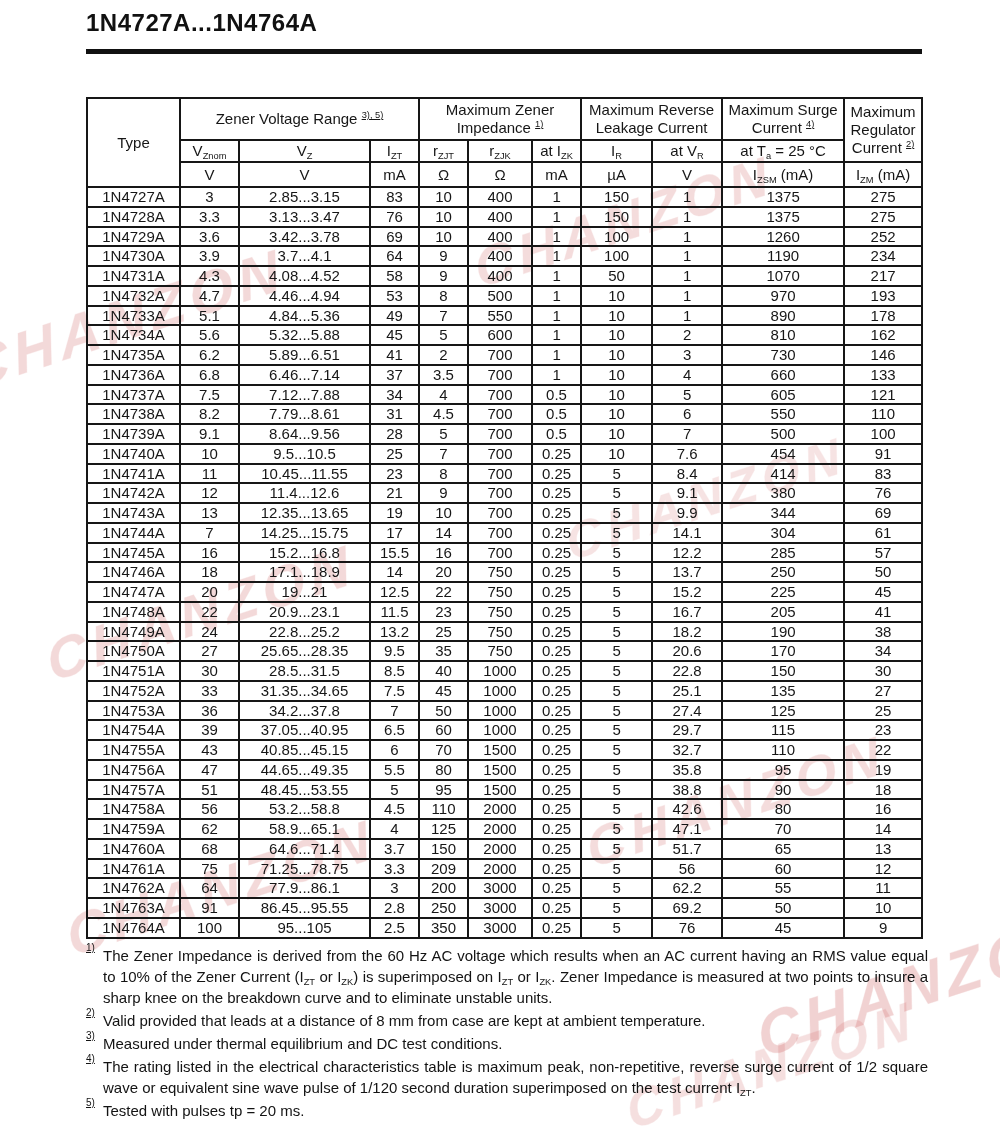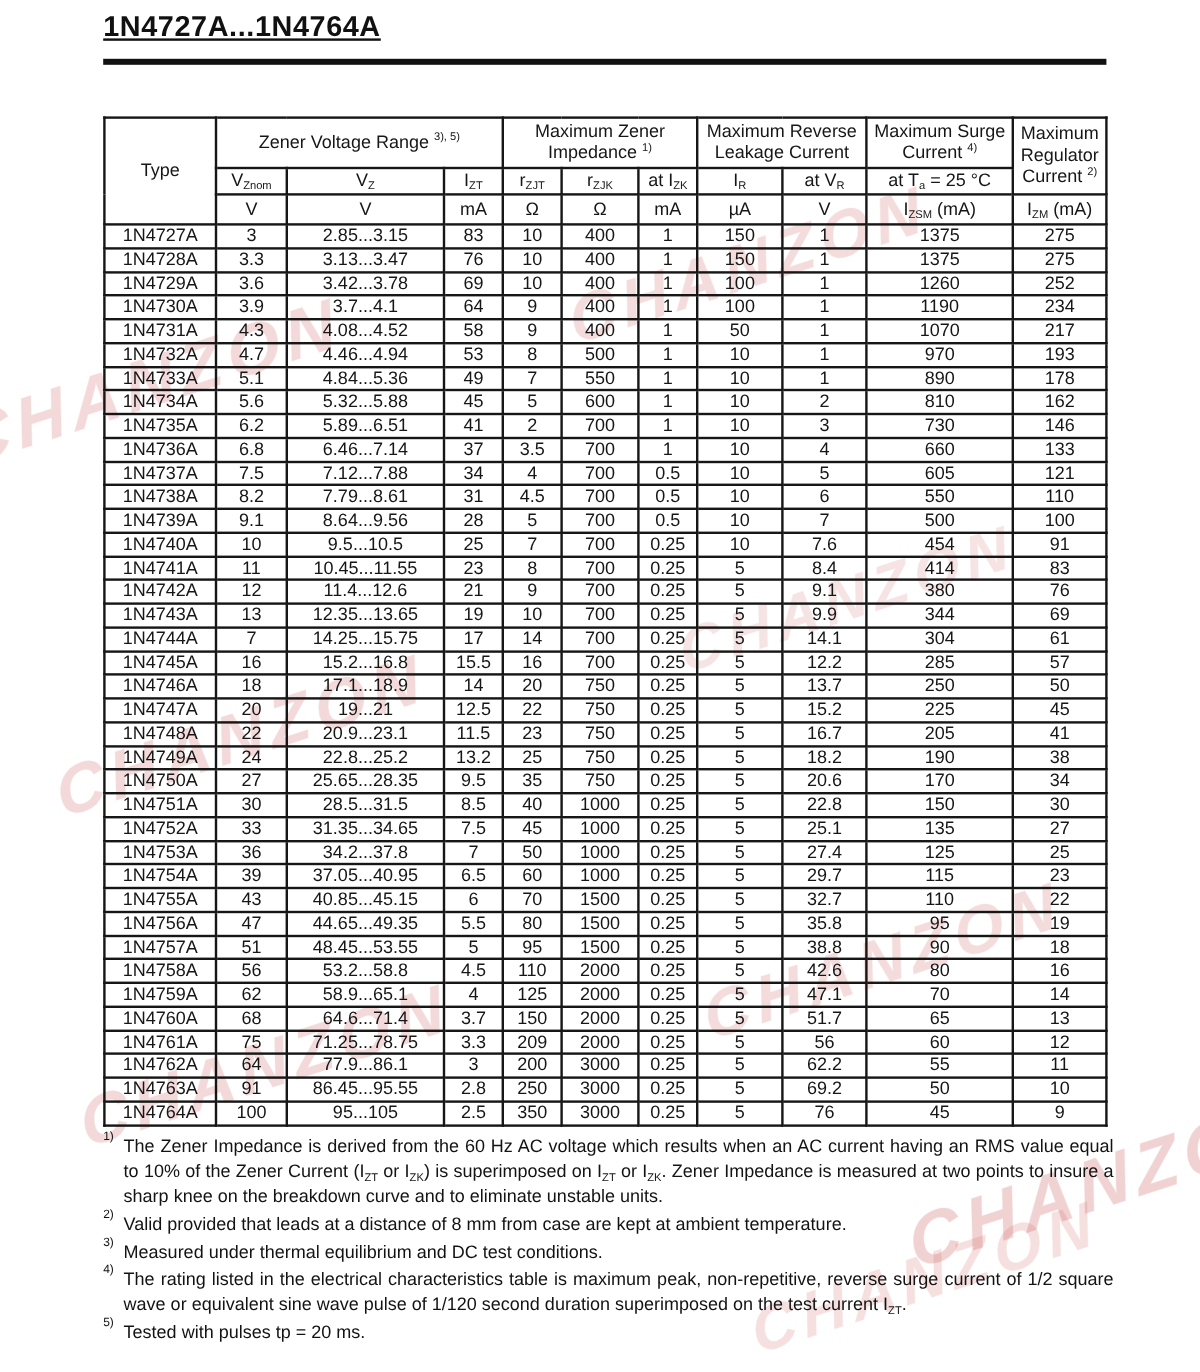--- a/index.html
+++ b/index.html
@@ -8,42 +8,42 @@
     width: 1000px; height: 1143px;
     background: #ffffff;
     font-family: "Liberation Sans", sans-serif;
     color: #161616;
   }
   .page { position: relative; width: 1000px; height: 1143px; overflow: hidden; background: #fff; }
   .content { position: absolute; left: 86px; top: 0; width: 836px; z-index: 1; }
 
   .title {
     font-size: 24px; font-weight: bold; margin: 9px 0 12px 0;
-    letter-spacing: 0.5px; color: #111; text-decoration: underline;
+    letter-spacing: 0.5px; color: #111;
   }
   .rule { height: 5px; background: #111; margin-top: 5px; }
 
   table.spec {
     border-collapse: collapse; table-layout: fixed;
     width: 836px; margin-top: 43px;
     background: transparent;
   }
   .spec th, .spec td {
     border: 2px solid #161616;
     text-align: center; vertical-align: middle;
     font-weight: normal; background: transparent;
   }
   .spec thead th { font-size: 15px; line-height: 1.2; padding: 2px 1px; }
   .spec thead tr.group-row th { height: 36px; }
   .spec thead tr.symbol-row th { height: 14px; padding: 1px; }
   .spec thead tr.unit-row th { height: 25px; font-size: 15px; padding: 1px; }
   .spec tbody td { height: 17px; padding: 1px 2px; font-size: 15px; line-height: 1.05; white-space: nowrap; }
 
   sub { font-size: 0.62em; vertical-align: -0.3em; line-height: 0; }
-  sup { font-size: 0.62em; vertical-align: super; line-height: 0; }
+  sup { font-size: 0.62em; vertical-align: super; line-height: 0; text-decoration: underline; }
 
   .footnotes { margin-top: 6px; width: 842px; }
   .fn {
     position: relative; padding-left: 17px; margin: 1px 0 2px 0;
     font-size: 15px; line-height: 21px; text-align: justify; color: #131313;
   }
   .fn .fn-m { position: absolute; left: 0; top: 3px; font-size: 10px; }
 
   .wm {
     position: absolute; z-index: 0;

